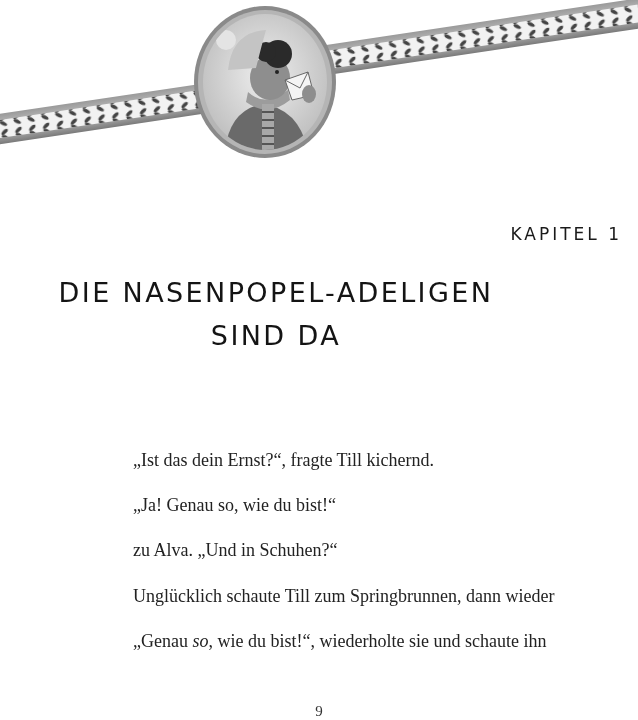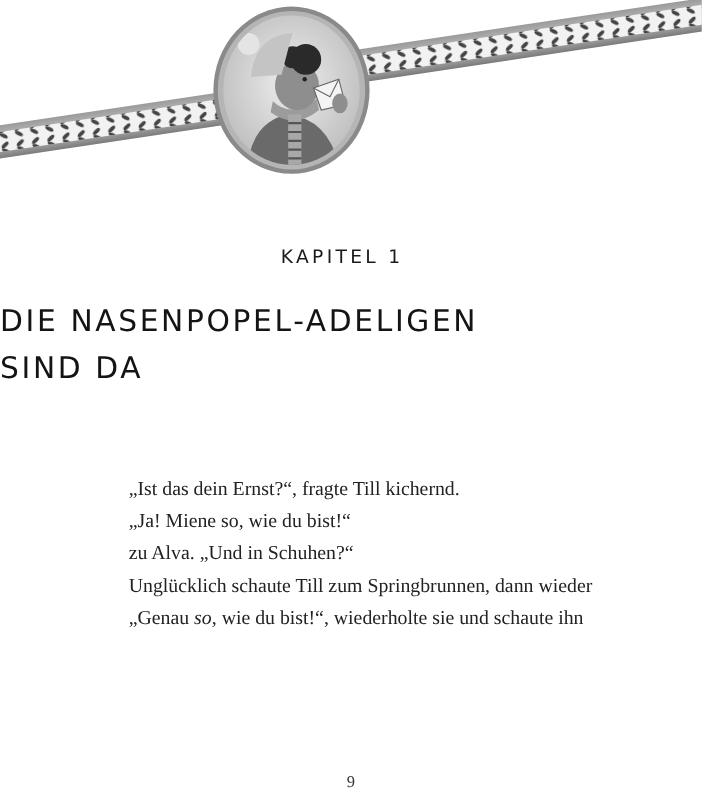--- a/index.html
+++ b/index.html
@@ -20,51 +20,51 @@
       left: 0;
       top: 0;
       width: 638px;
       height: 170px;
     }
     .chapter-label {
       position: absolute;
       left: 0;
       top: 224px;
       width: 622px;
-      text-align: center;
+      text-align: right;
       font-family: "DejaVu Sans", sans-serif;
       font-size: 17px;
       letter-spacing: 3px;
       color: #1a1a1a;
     }
     .chapter-title {
       position: absolute;
       left: 0;
       top: 271px;
       width: 552px;
-      text-align: left;
+      text-align: center;
       font-family: "DejaVu Sans", sans-serif;
       font-size: 27px;
       line-height: 43px;
       letter-spacing: 2.4px;
       color: #141414;
     }
     .chapter-title span { display: block; }
     .body-text {
       position: absolute;
       left: 117px;
       top: 430px;
       width: 430px;
       font-family: "Liberation Serif", serif;
       font-size: 18px;
       line-height: 29.2px;
       color: #222;
     }
     .body-text p {
-      margin: 0;
+      margin: 16px;
       white-space: nowrap;
     }
     .body-text em { font-style: italic; }
     .page-number {
       position: absolute;
       left: 0;
       top: 703px;
       width: 638px;
       text-align: center;
       font-family: "Liberation Serif", serif;
@@ -143,19 +143,19 @@
 
 <div class="chapter-label">KAPITEL 1</div>
 
 <h1 class="chapter-title" style="margin:0;font-weight:normal;">
   <span>DIE NASENPOPEL-ADELIGEN</span>
   <span>SIND DA</span>
 </h1>
 
 <div class="body-text">
   <p>„Ist das dein Ernst?“, fragte Till kichernd.</p>
-  <p>„Ja! Miene so, wie du bist!“</p>
+  <p>„Ja! Genau so, wie du bist!“</p>
   <p>zu Alva. „Und in Schuhen?“</p>
   <p>Unglücklich schaute Till zum Springbrunnen, dann wieder</p>
   <p><span>„Genau </span><em>so</em><span>, wie du bist!“, wiederholte sie und schaute ihn</span></p>
 </div>
 
 <div class="page-number">9</div>
 
 </body></html>

